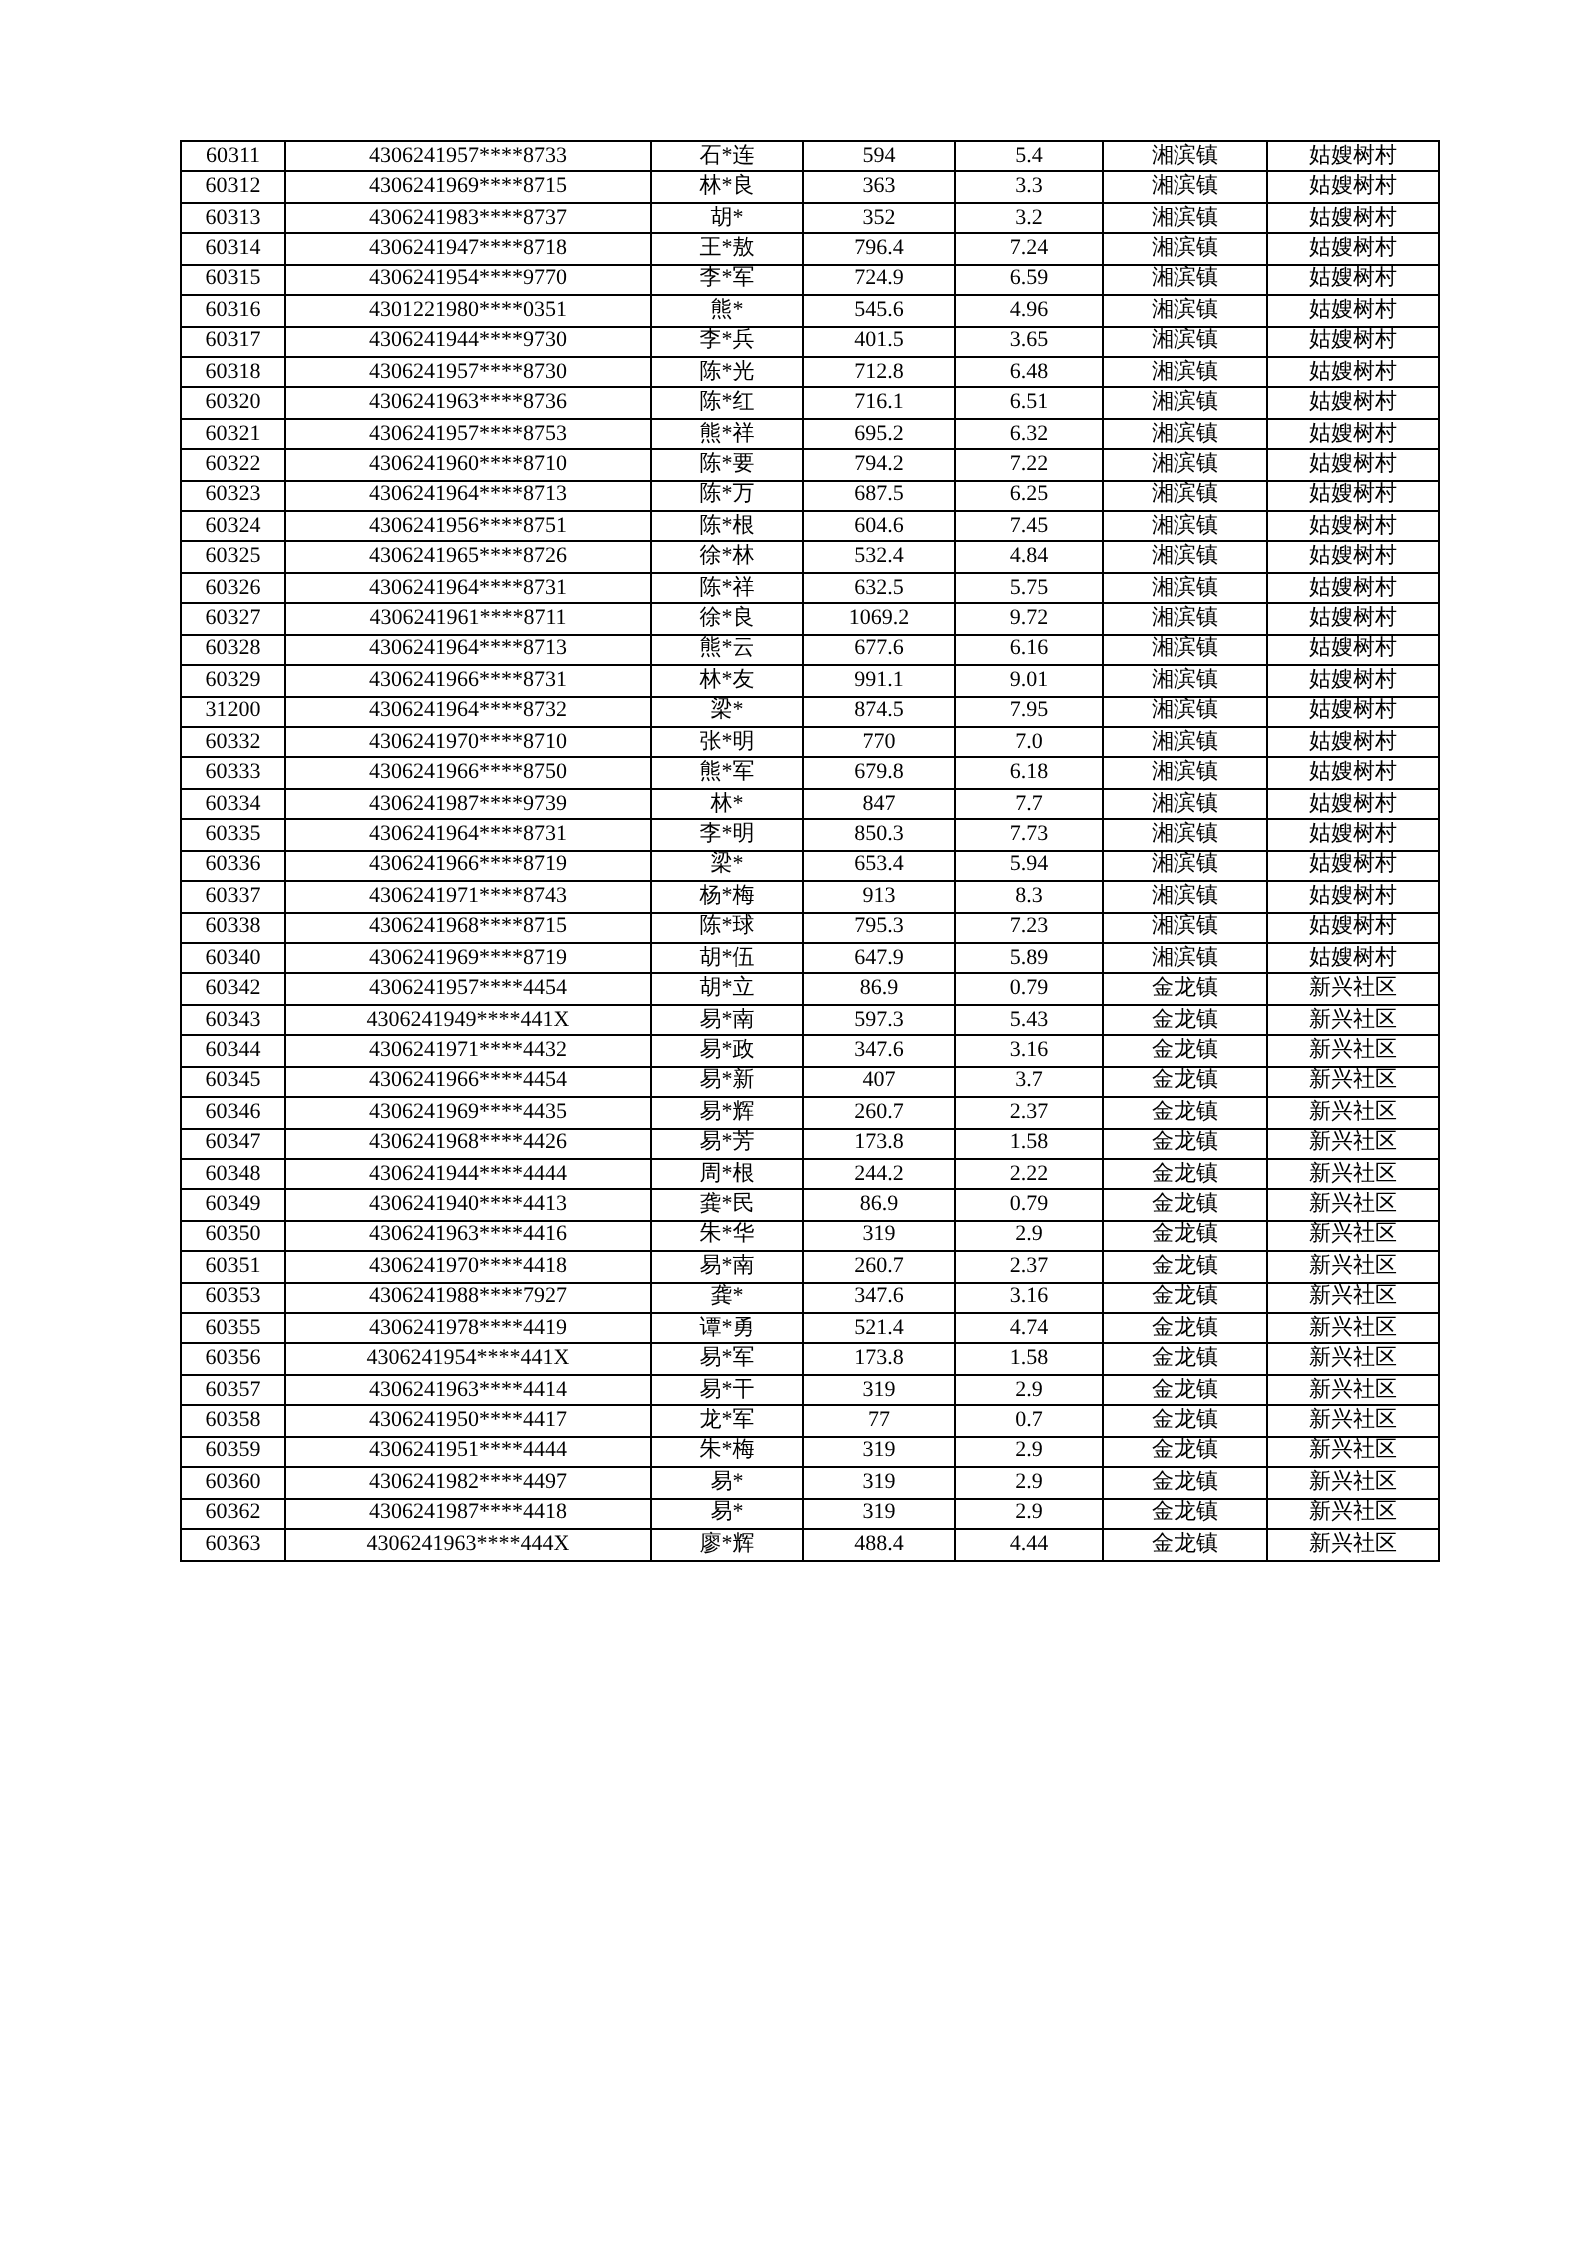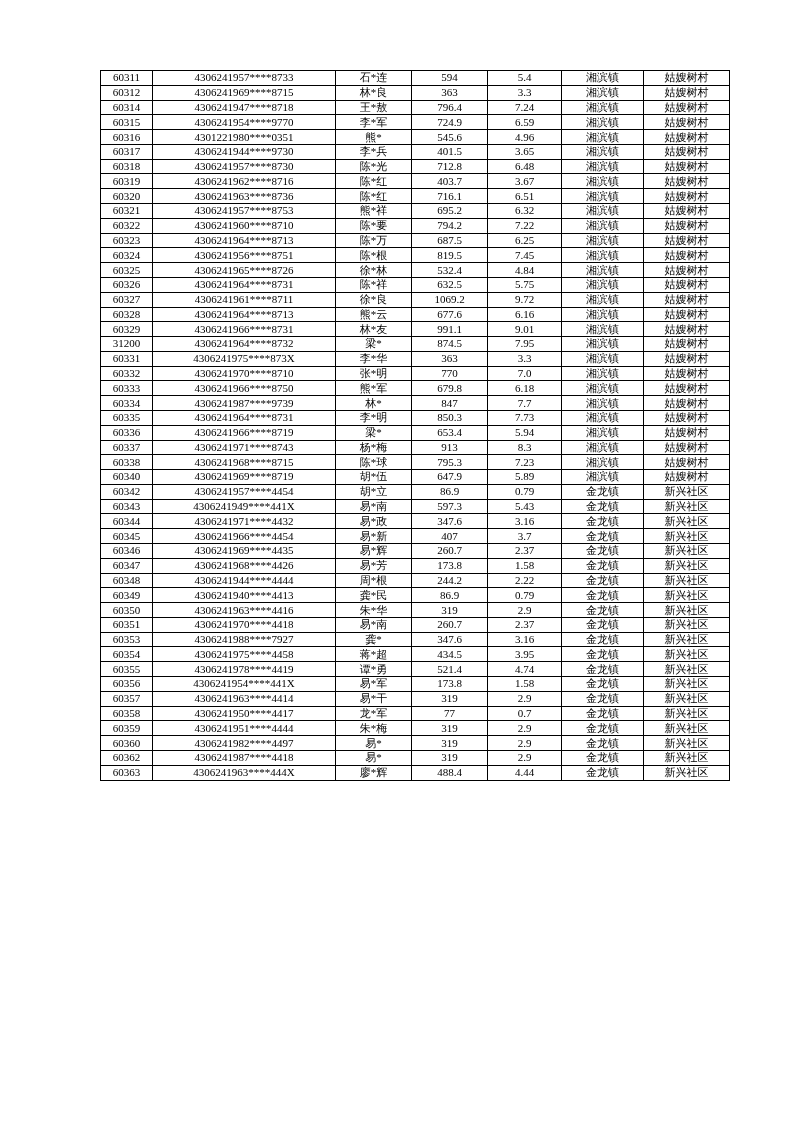--- a/index.html
+++ b/index.html
@@ -10,21 +10,21 @@
   }
   .sheet {
     position: relative;
     width: 794px;
     height: 1122px;
     background: #ffffff;
     overflow: hidden;
   }
   table.records {
     position: absolute;
-    left: 100px;
+    left: 90px;
     top: 70px;
     width: 629px;
     height: 711px;
     border-collapse: collapse;
     table-layout: fixed;
   }
   table.records td {
     border: 1px solid #000000;
     font-size: 11px;
     color: #000000;
@@ -64,20 +64,29 @@
         <tr>
           <td class="col-serial">60312</td>
           <td class="col-id_number">4306241969****8715</td>
           <td class="col-name">林*良</td>
           <td class="col-amount">363</td>
           <td class="col-rate">3.3</td>
           <td class="col-town">湘滨镇</td>
           <td class="col-village">姑嫂树村</td>
         </tr>
         <tr>
+          <td class="col-serial">60313</td>
+          <td class="col-id_number">4306241983****8737</td>
+          <td class="col-name">胡*</td>
+          <td class="col-amount">352</td>
+          <td class="col-rate">3.2</td>
+          <td class="col-town">湘滨镇</td>
+          <td class="col-village">姑嫂树村</td>
+        </tr>
+        <tr>
           <td class="col-serial">60314</td>
           <td class="col-id_number">4306241947****8718</td>
           <td class="col-name">王*敖</td>
           <td class="col-amount">796.4</td>
           <td class="col-rate">7.24</td>
           <td class="col-town">湘滨镇</td>
           <td class="col-village">姑嫂树村</td>
         </tr>
         <tr>
           <td class="col-serial">60315</td>
@@ -109,29 +118,20 @@
         <tr>
           <td class="col-serial">60318</td>
           <td class="col-id_number">4306241957****8730</td>
           <td class="col-name">陈*光</td>
           <td class="col-amount">712.8</td>
           <td class="col-rate">6.48</td>
           <td class="col-town">湘滨镇</td>
           <td class="col-village">姑嫂树村</td>
         </tr>
         <tr>
-          <td class="col-serial">60319</td>
-          <td class="col-id_number">4306241962****8716</td>
-          <td class="col-name">陈*红</td>
-          <td class="col-amount">403.7</td>
-          <td class="col-rate">3.67</td>
-          <td class="col-town">湘滨镇</td>
-          <td class="col-village">姑嫂树村</td>
-        </tr>
-        <tr>
           <td class="col-serial">60320</td>
           <td class="col-id_number">4306241963****8736</td>
           <td class="col-name">陈*红</td>
           <td class="col-amount">716.1</td>
           <td class="col-rate">6.51</td>
           <td class="col-town">湘滨镇</td>
           <td class="col-village">姑嫂树村</td>
         </tr>
         <tr>
           <td class="col-serial">60321</td>
@@ -157,21 +157,21 @@
           <td class="col-name">陈*万</td>
           <td class="col-amount">687.5</td>
           <td class="col-rate">6.25</td>
           <td class="col-town">湘滨镇</td>
           <td class="col-village">姑嫂树村</td>
         </tr>
         <tr>
           <td class="col-serial">60324</td>
           <td class="col-id_number">4306241956****8751</td>
           <td class="col-name">陈*根</td>
-          <td class="col-amount">819.5</td>
+          <td class="col-amount">604.6</td>
           <td class="col-rate">7.45</td>
           <td class="col-town">湘滨镇</td>
           <td class="col-village">姑嫂树村</td>
         </tr>
         <tr>
           <td class="col-serial">60325</td>
           <td class="col-id_number">4306241965****8726</td>
           <td class="col-name">徐*林</td>
           <td class="col-amount">532.4</td>
           <td class="col-rate">4.84</td>
@@ -217,29 +217,20 @@
         <tr>
           <td class="col-serial">31200</td>
           <td class="col-id_number">4306241964****8732</td>
           <td class="col-name">梁*</td>
           <td class="col-amount">874.5</td>
           <td class="col-rate">7.95</td>
           <td class="col-town">湘滨镇</td>
           <td class="col-village">姑嫂树村</td>
         </tr>
         <tr>
-          <td class="col-serial">60331</td>
-          <td class="col-id_number">4306241975****873X</td>
-          <td class="col-name">李*华</td>
-          <td class="col-amount">363</td>
-          <td class="col-rate">3.3</td>
-          <td class="col-town">湘滨镇</td>
-          <td class="col-village">姑嫂树村</td>
-        </tr>
-        <tr>
           <td class="col-serial">60332</td>
           <td class="col-id_number">4306241970****8710</td>
           <td class="col-name">张*明</td>
           <td class="col-amount">770</td>
           <td class="col-rate">7.0</td>
           <td class="col-town">湘滨镇</td>
           <td class="col-village">姑嫂树村</td>
         </tr>
         <tr>
           <td class="col-serial">60333</td>
@@ -397,29 +388,20 @@
         <tr>
           <td class="col-serial">60353</td>
           <td class="col-id_number">4306241988****7927</td>
           <td class="col-name">龚*</td>
           <td class="col-amount">347.6</td>
           <td class="col-rate">3.16</td>
           <td class="col-town">金龙镇</td>
           <td class="col-village">新兴社区</td>
         </tr>
         <tr>
-          <td class="col-serial">60354</td>
-          <td class="col-id_number">4306241975****4458</td>
-          <td class="col-name">蒋*超</td>
-          <td class="col-amount">434.5</td>
-          <td class="col-rate">3.95</td>
-          <td class="col-town">金龙镇</td>
-          <td class="col-village">新兴社区</td>
-        </tr>
-        <tr>
           <td class="col-serial">60355</td>
           <td class="col-id_number">4306241978****4419</td>
           <td class="col-name">谭*勇</td>
           <td class="col-amount">521.4</td>
           <td class="col-rate">4.74</td>
           <td class="col-town">金龙镇</td>
           <td class="col-village">新兴社区</td>
         </tr>
         <tr>
           <td class="col-serial">60356</td>

